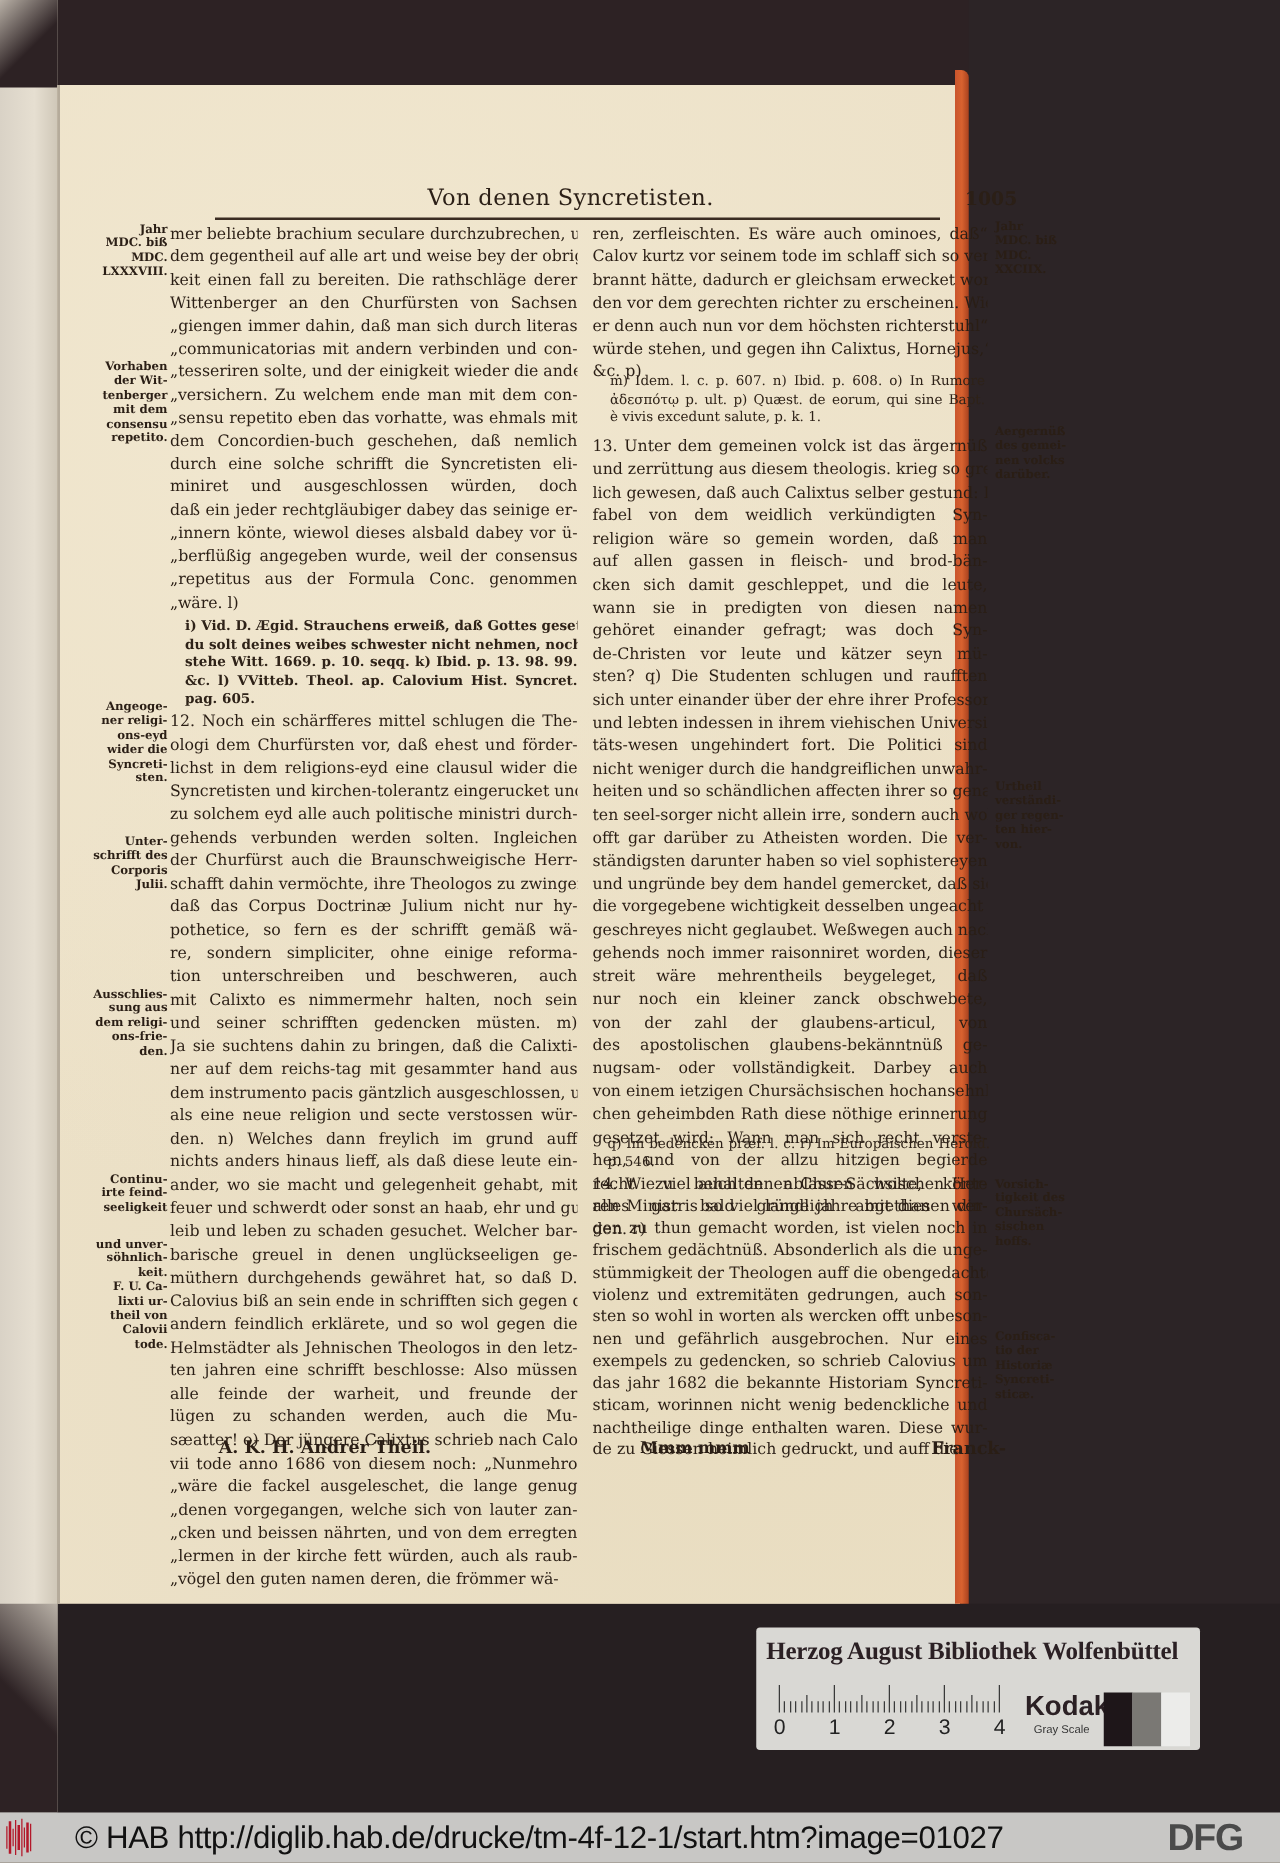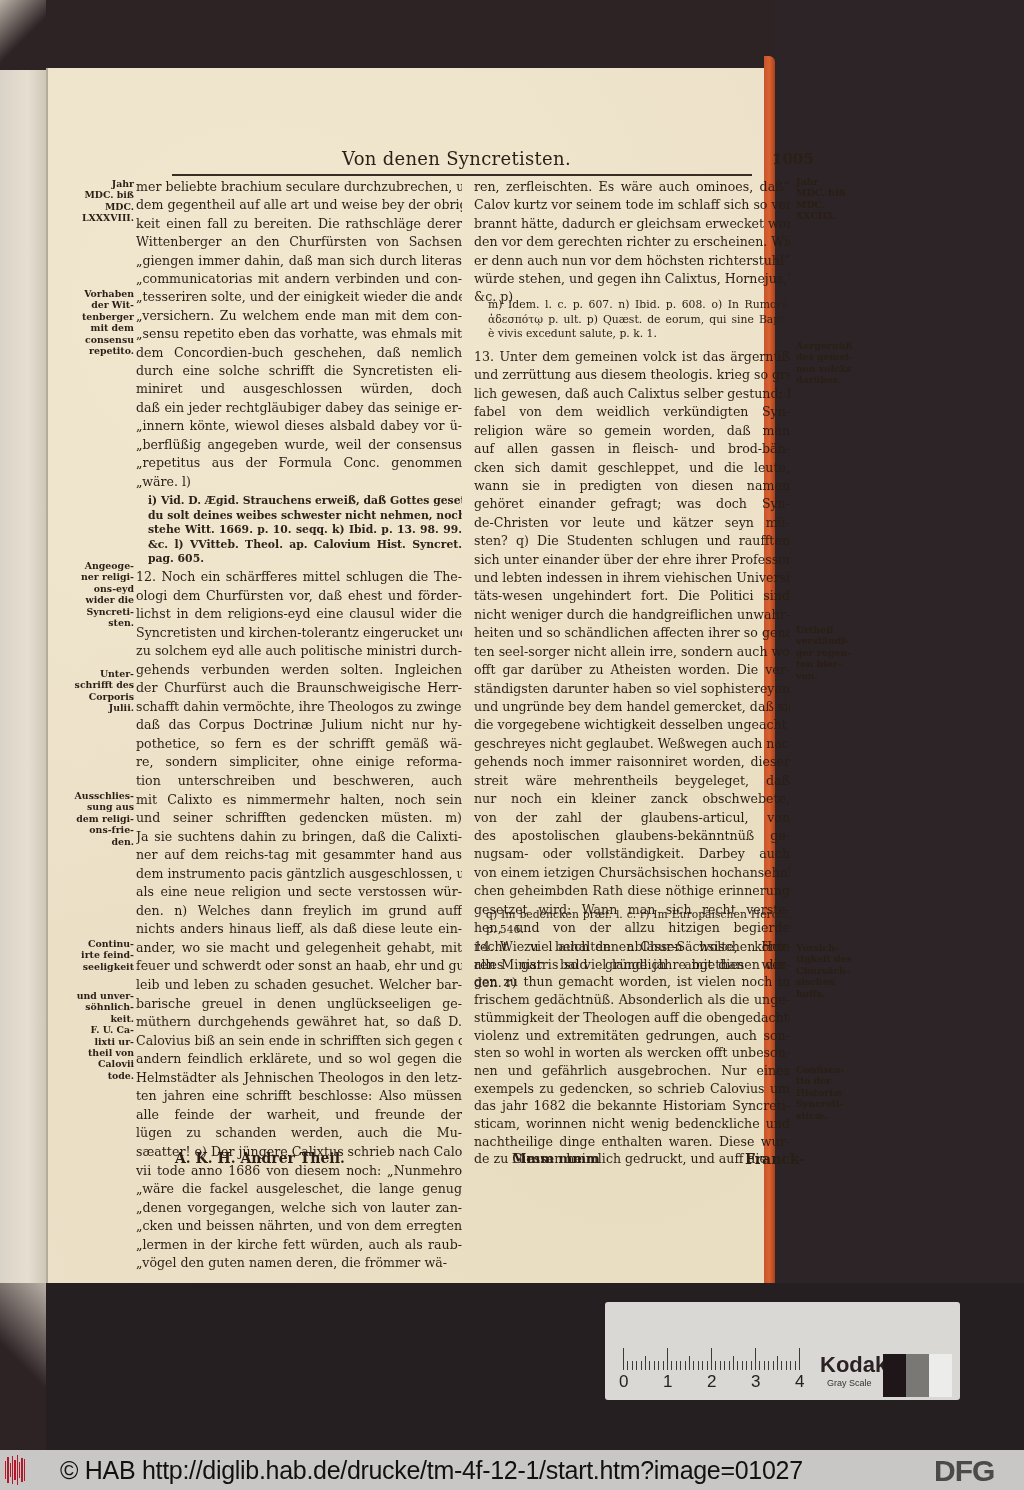--- a/index.html
+++ b/index.html
@@ -288,20 +288,21 @@
     <div class="marg right" style="top: 1064px; left: 796px; width: 62px;">
       <span class="ln">Confisca-</span>
       <span class="ln">tio der</span>
       <span class="ln">Historiæ</span>
       <span class="ln">Syncreti-</span>
       <span class="ln">sticæ.</span>
     </div>
   </div>
 
 <div class="hab">
+  <div class="hab-title">Herzog August Bibliothek Wolfenbüttel</div>
   <div class="ruler" id="ruler">
       <div class="tick" style="left: 0px; height: 22px;"></div>
       <div class="tick" style="left: 4.4px; height: 9px;"></div>
       <div class="tick" style="left: 8.8px; height: 9px;"></div>
       <div class="tick" style="left: 13.2px; height: 9px;"></div>
       <div class="tick" style="left: 17.6px; height: 9px;"></div>
       <div class="tick" style="left: 22px; height: 14px;"></div>
       <div class="tick" style="left: 26.4px; height: 9px;"></div>
       <div class="tick" style="left: 30.8px; height: 9px;"></div>
       <div class="tick" style="left: 35.2px; height: 9px;"></div>

